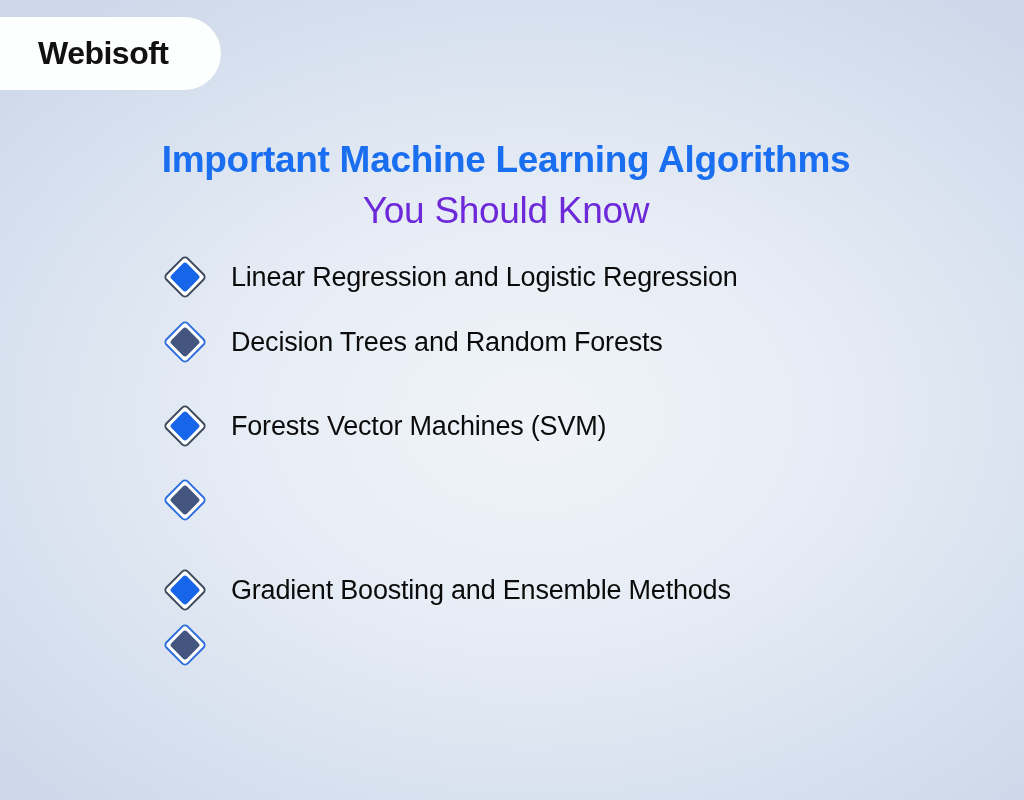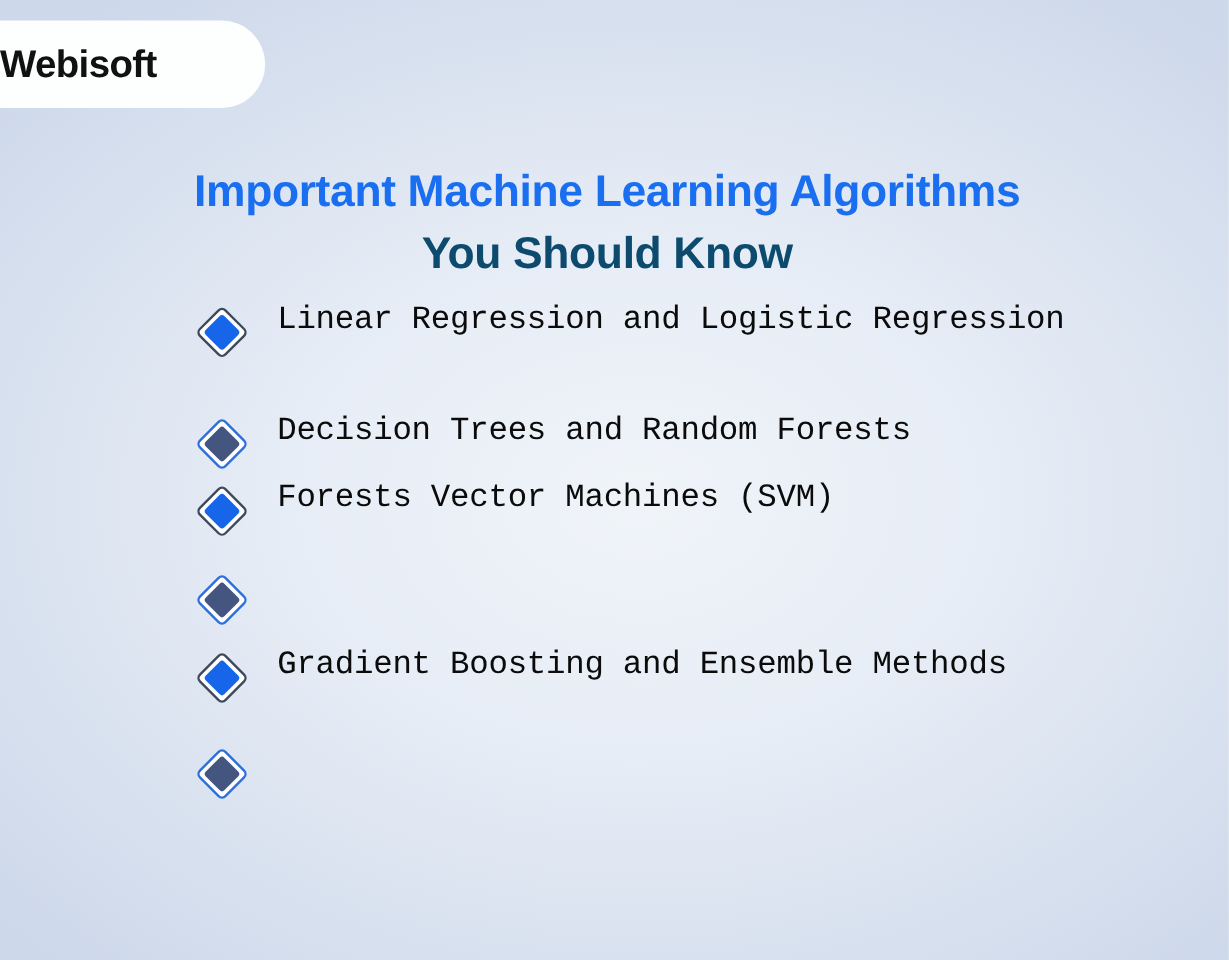--- a/index.html
+++ b/index.html
@@ -19,20 +19,21 @@
       left: 0;
       top: 17px;
       width: 221px;
       height: 73px;
       background: #fdfefe;
       border-radius: 0 37px 37px 0;
       display: flex;
       align-items: center;
     }
     .logo-text {
+      margin-left: 38px;
       font-family: "Liberation Sans", sans-serif;
       font-weight: 700;
       font-size: 32px;
       color: #111;
       letter-spacing: -0.5px;
     }
     .title {
       position: absolute;
       left: 0;
       width: 1012px;
@@ -42,30 +43,30 @@
     .title-line1 {
       top: 139px;
       font-size: 37px;
       font-weight: 700;
       color: #1a6ef0;
       letter-spacing: -0.3px;
     }
     .title-line2 {
       top: 190px;
       font-size: 37px;
-      font-weight: 700;
-      color: #0c4a6e;
+      font-weight: 400;
+      color: #6d28d9;
       letter-spacing: -0.3px;
     }
     .item {
       position: absolute;
       left: 160px;
       height: 50px;
       display: flex;
-      font-family: Liberation Mono, monospace;
+      align-items: center;
     }
     .diamond-wrap {
       width: 50px;
       height: 50px;
       position: relative;
       flex: none;
     }
     .diamond-outer {
       position: absolute;
       left: 9px;
@@ -106,21 +107,21 @@
 
 <div>
   <div class="item" style="top:252px">
     <div class="diamond-wrap">
       <div class="diamond-outer blue-outer" style="border: 2px solid rgb(62, 74, 92);"></div>
       <div class="diamond-inner blue-inner" style="background: rgb(23, 102, 234);"></div>
     </div>
     <span class="item-text">Linear Regression and Logistic Regression</span>
   </div>
 
-  <div class="item" style="top:345px">
+  <div class="item" style="top:317px">
     <div class="diamond-wrap">
       <div class="diamond-outer navy-outer" style="border: 2px solid rgb(47, 111, 220);"></div>
       <div class="diamond-inner navy-inner" style="background: rgb(68, 86, 127);"></div>
     </div>
     <span class="item-text">Decision Trees and Random Forests</span>
   </div>
 
   <div class="item" style="top:401px">
     <div class="diamond-wrap">
       <div class="diamond-outer blue-outer" style="border: 2px solid rgb(62, 74, 92);"></div>
@@ -129,21 +130,21 @@
     <span class="item-text">Forests Vector Machines (SVM)</span>
   </div>
 
   <div class="item" style="top:475px">
     <div class="diamond-wrap">
       <div class="diamond-outer navy-outer" style="border: 2px solid rgb(47, 111, 220);"></div>
       <div class="diamond-inner navy-inner" style="background: rgb(68, 86, 127);"></div>
     </div>
   </div>
 
-  <div class="item" style="top:540px">
+  <div class="item" style="top:565px">
     <div class="diamond-wrap">
       <div class="diamond-outer blue-outer" style="border: 2px solid rgb(62, 74, 92);"></div>
       <div class="diamond-inner blue-inner" style="background: rgb(23, 102, 234);"></div>
     </div>
     <span class="item-text">Gradient Boosting and Ensemble Methods</span>
   </div>
 
   <div class="item" style="top:620px">
     <div class="diamond-wrap">
       <div class="diamond-outer navy-outer" style="border: 2px solid rgb(47, 111, 220);"></div>

